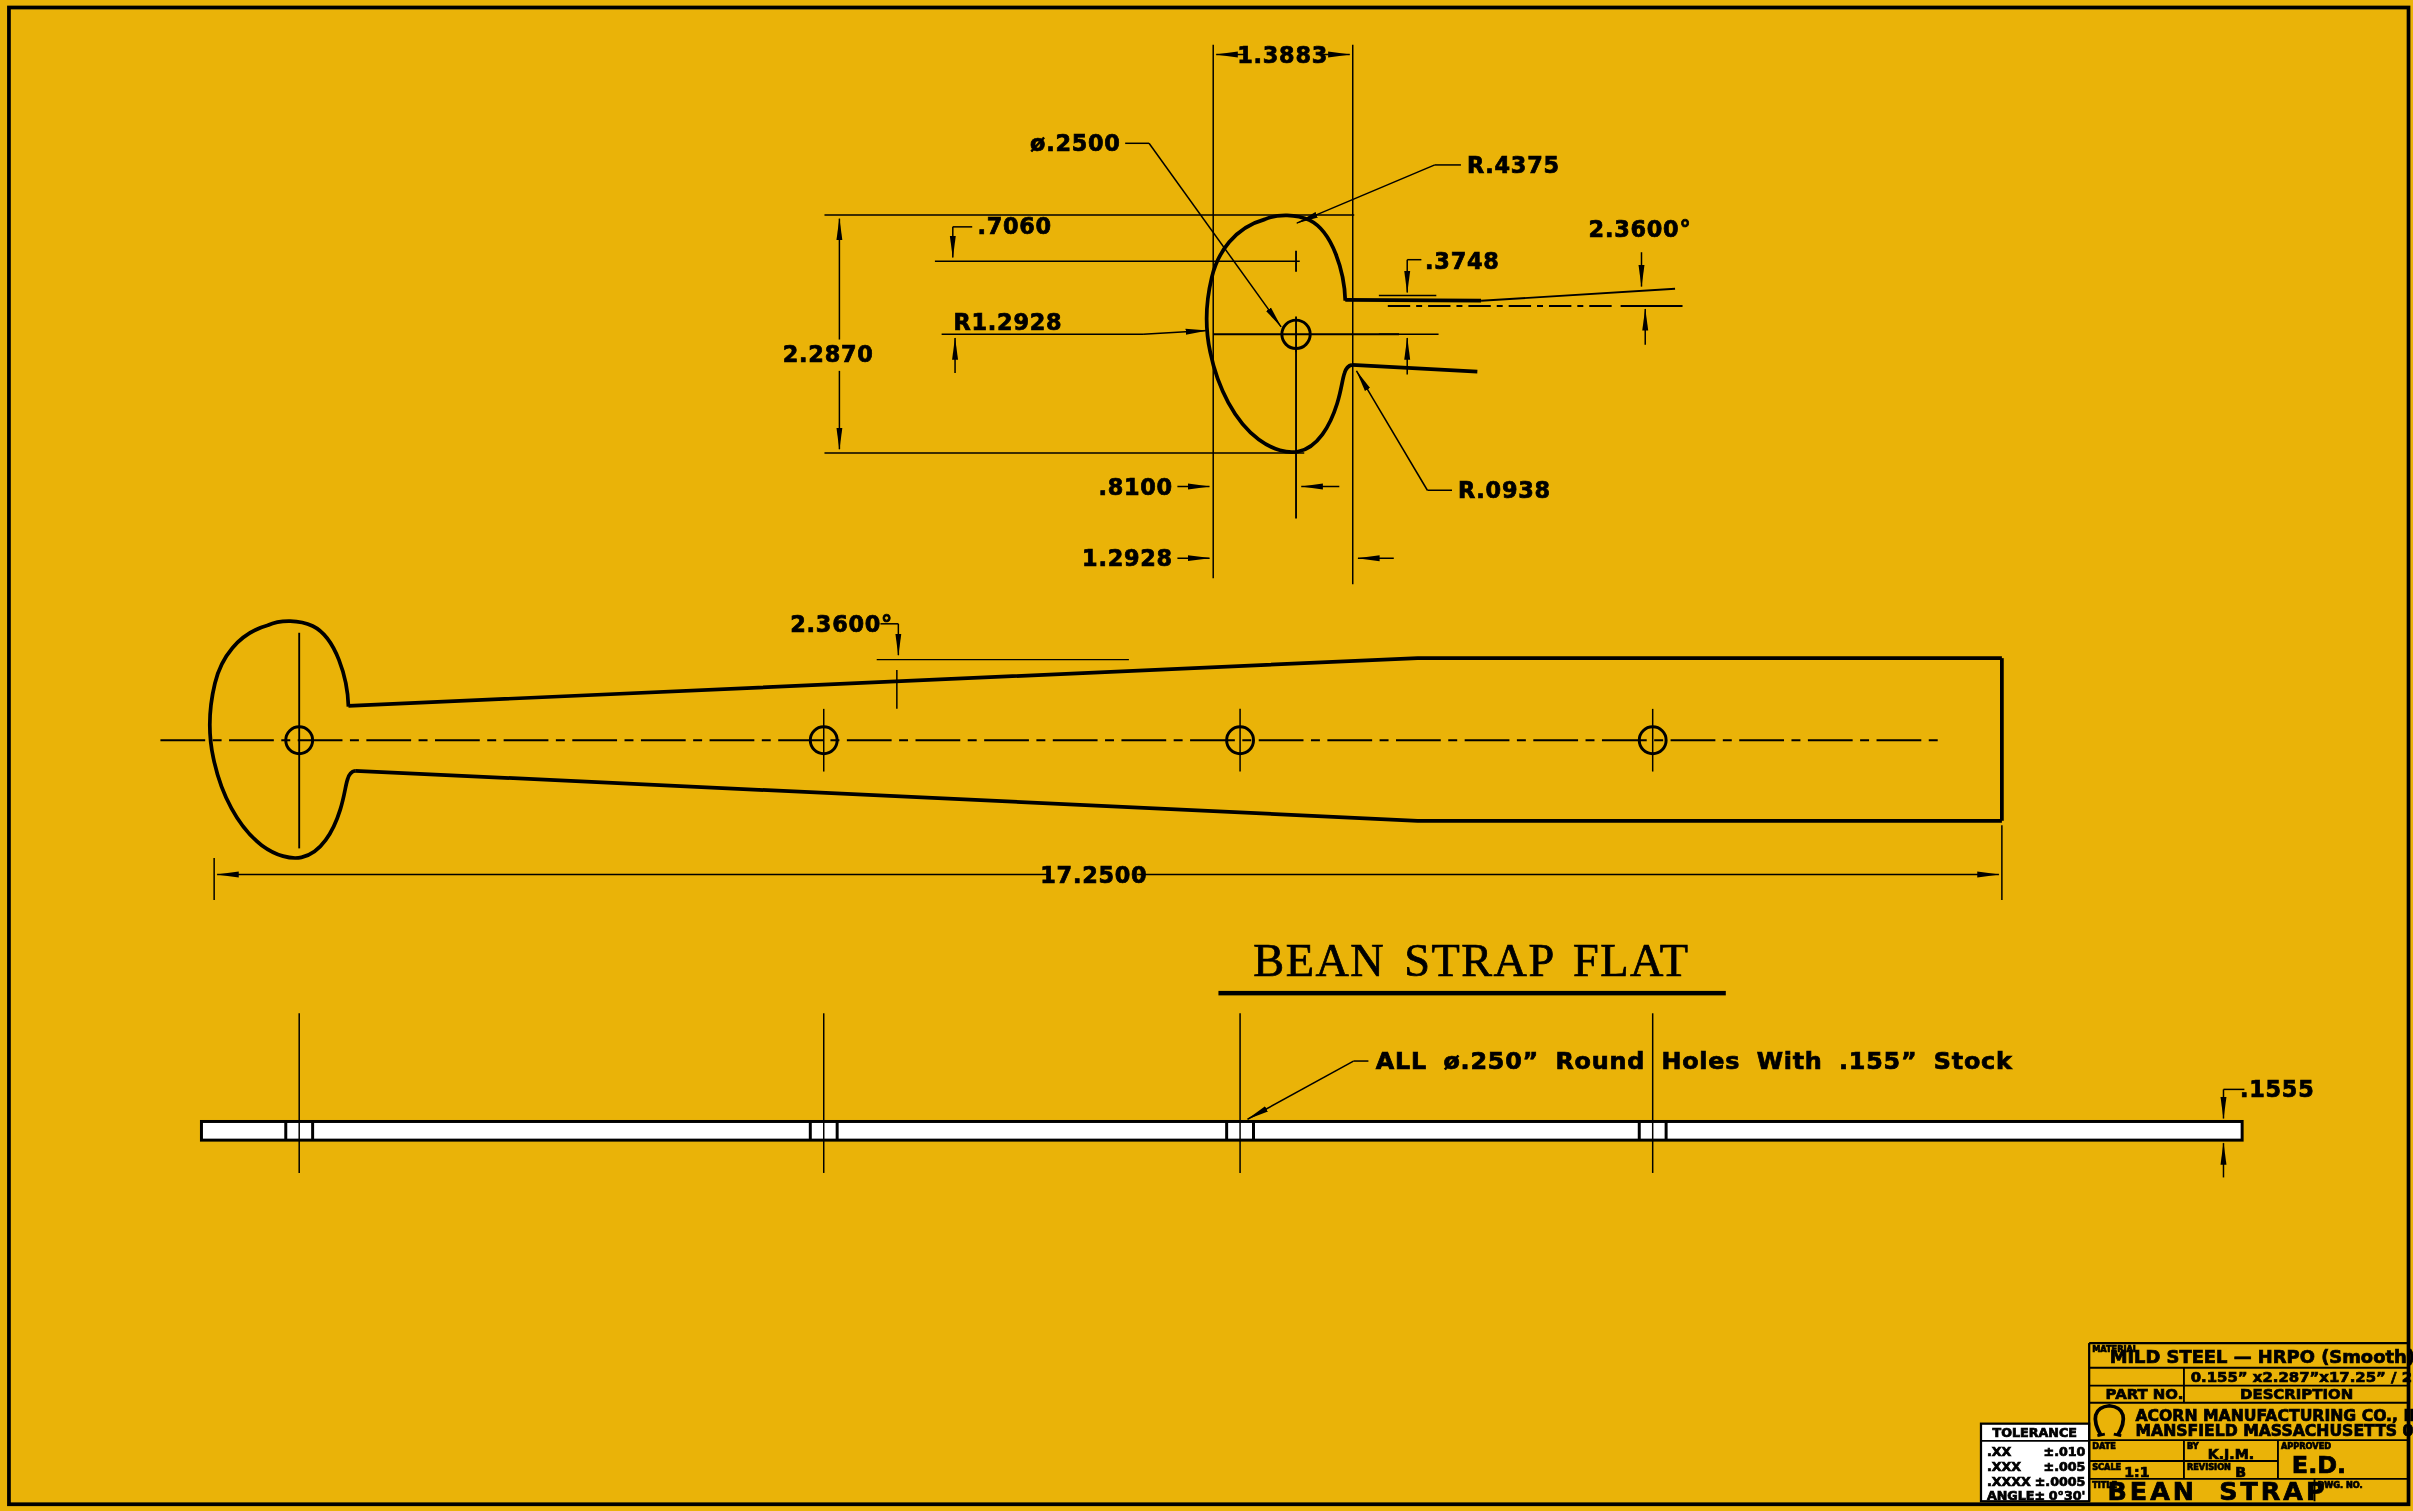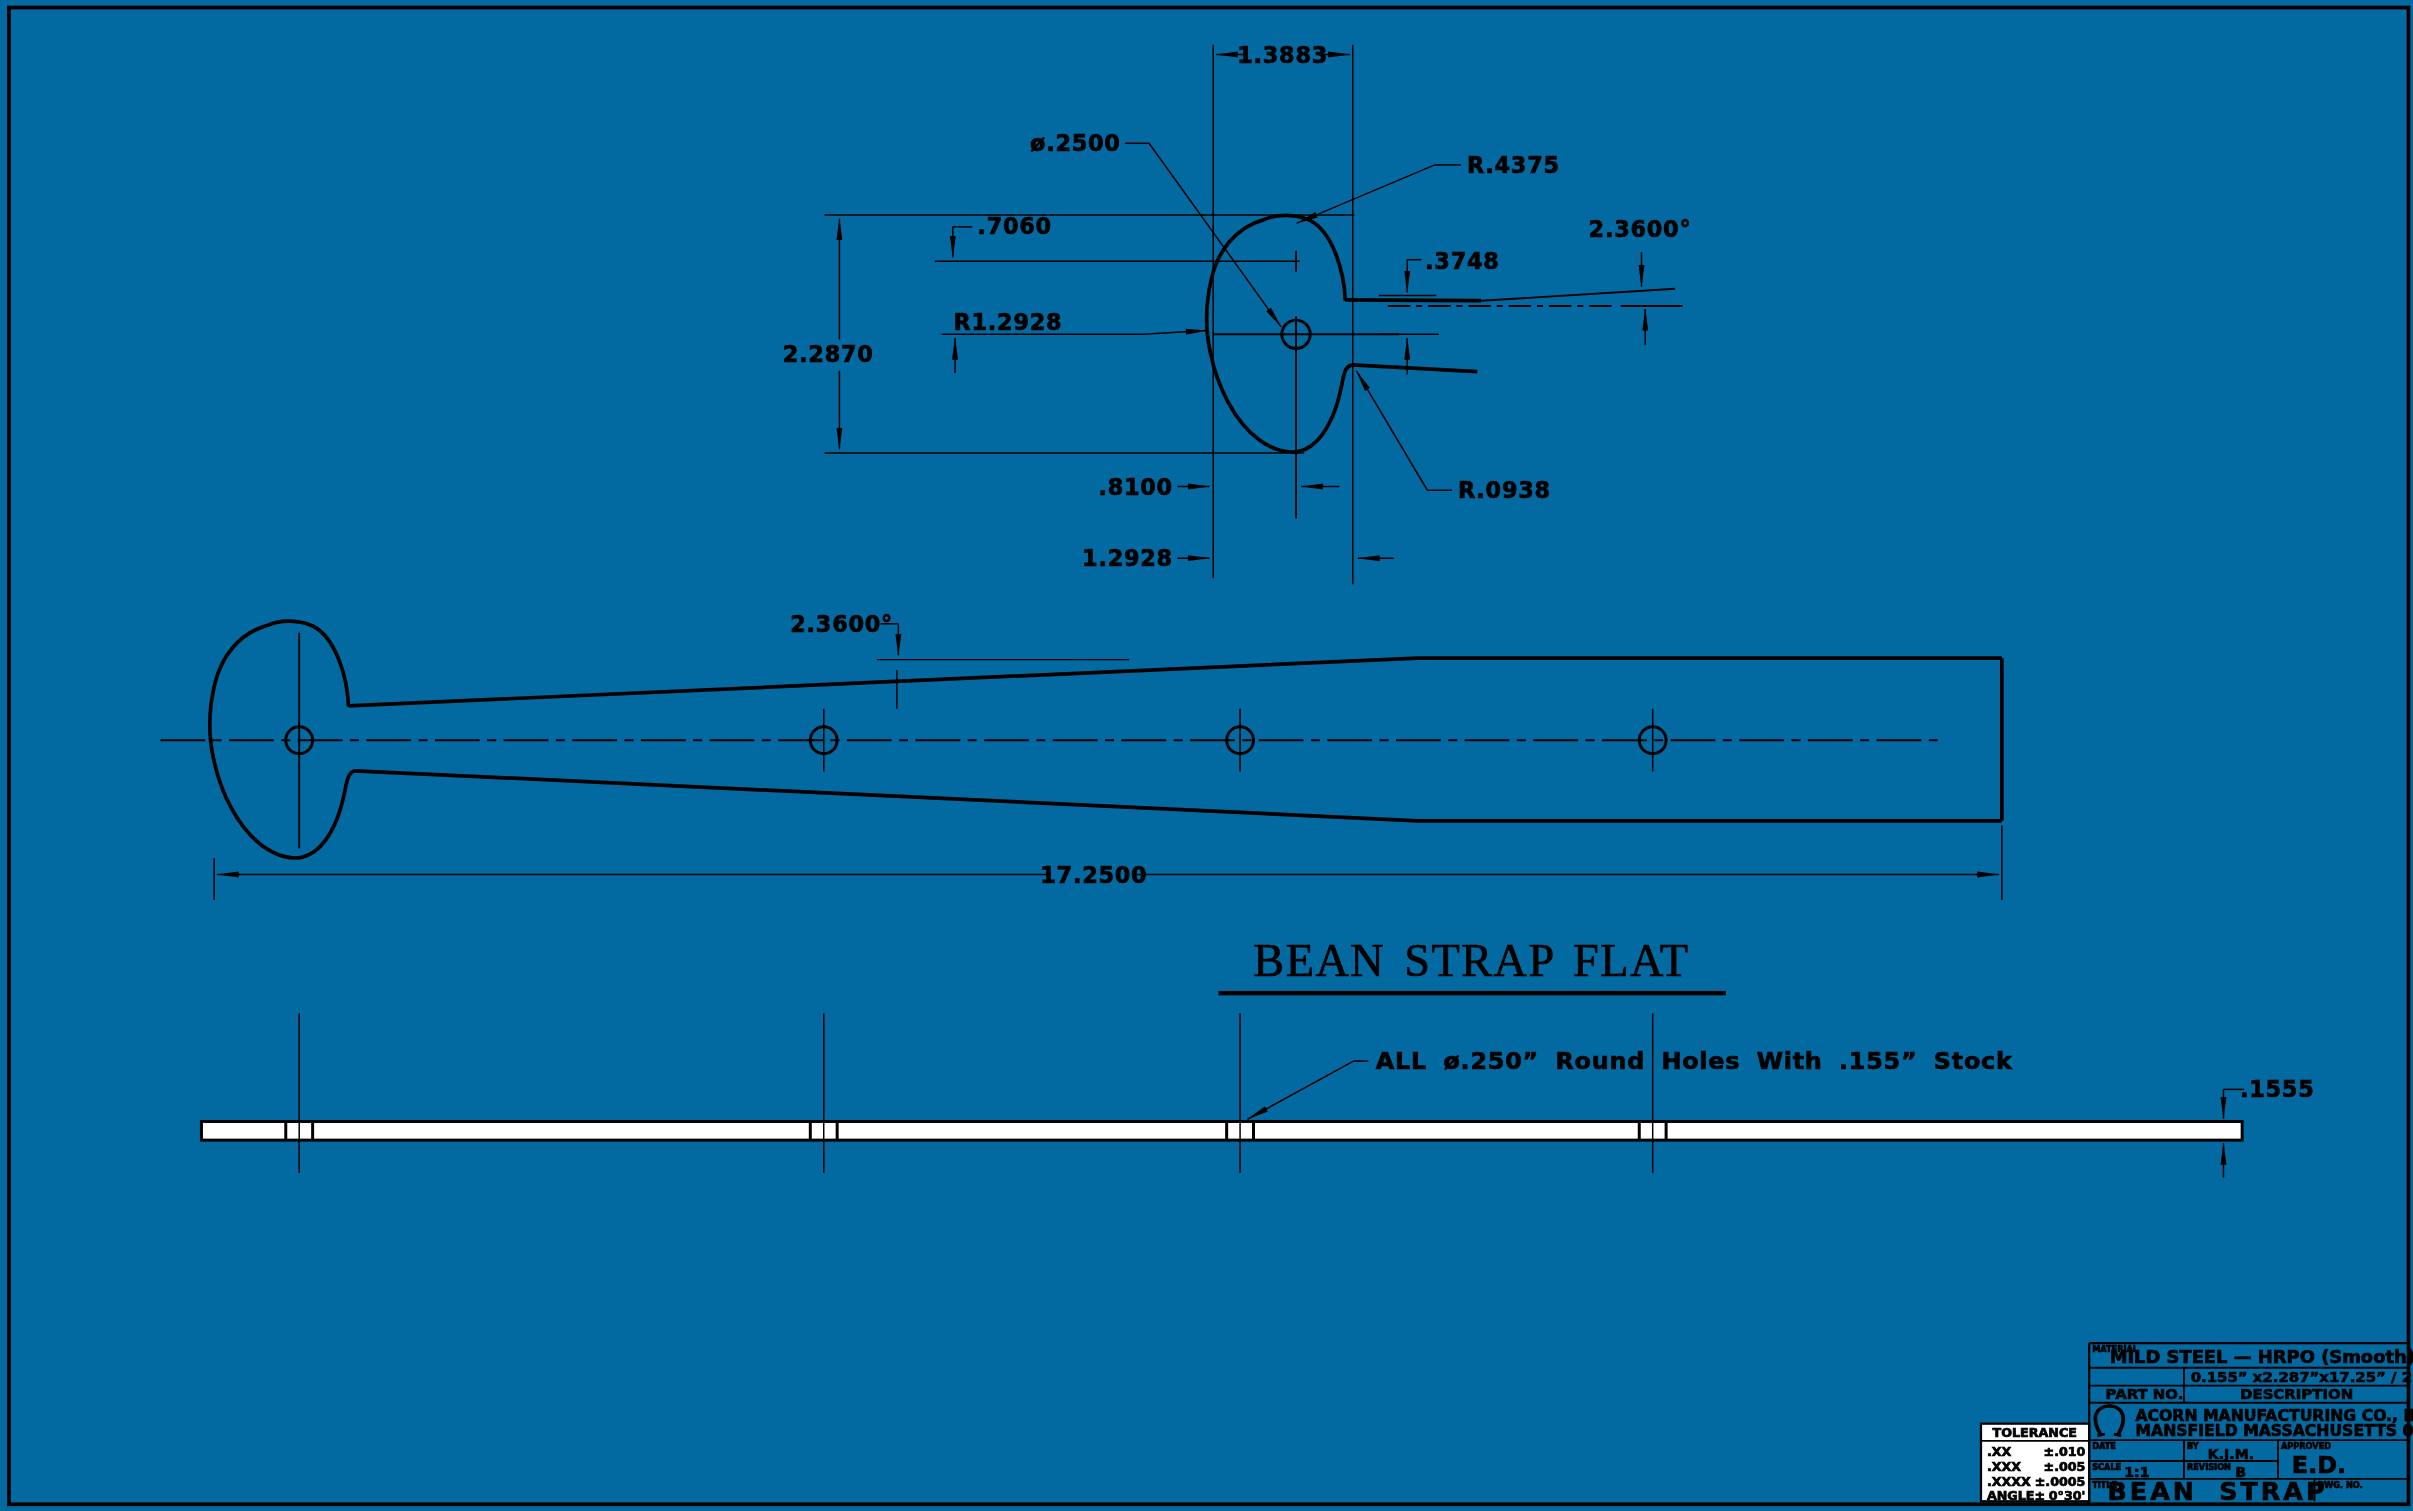--- a/index.html
+++ b/index.html
@@ -1,16 +1,16 @@
 <!DOCTYPE html>
 <html style="font-size:12px"><head>
 <meta charset="utf-8">
 <style>
   html,body{margin:0;padding:0;background:#ffffff;}
-  .sheet{width:2413px;height:1511px;position:relative;background:#0369a1;}
+  .sheet{width:2413px;height:1511px;position:relative;background:#eab308;}
   svg{display:block;}
   text{fill:#000;}
   .dim   { font:bold 30px "DejaVu Sans", sans-serif; letter-spacing:1px; }
   .note  { font:bold 32px "DejaVu Sans", sans-serif; letter-spacing:1px; word-spacing:10px; }
   .cap   { font:62px "Liberation Serif", serif; letter-spacing:2px; word-spacing:8px; }
   .lbl   { font:bold 11px "DejaVu Sans", sans-serif; }
   .tbval { font:bold 24px "DejaVu Sans", sans-serif; }
   .tbmid { font:bold 20px "DejaVu Sans", sans-serif; }
   .tbsm  { font:bold 19px "DejaVu Sans", sans-serif; }
   .comp  { font:bold 21px "DejaVu Sans", sans-serif; }

